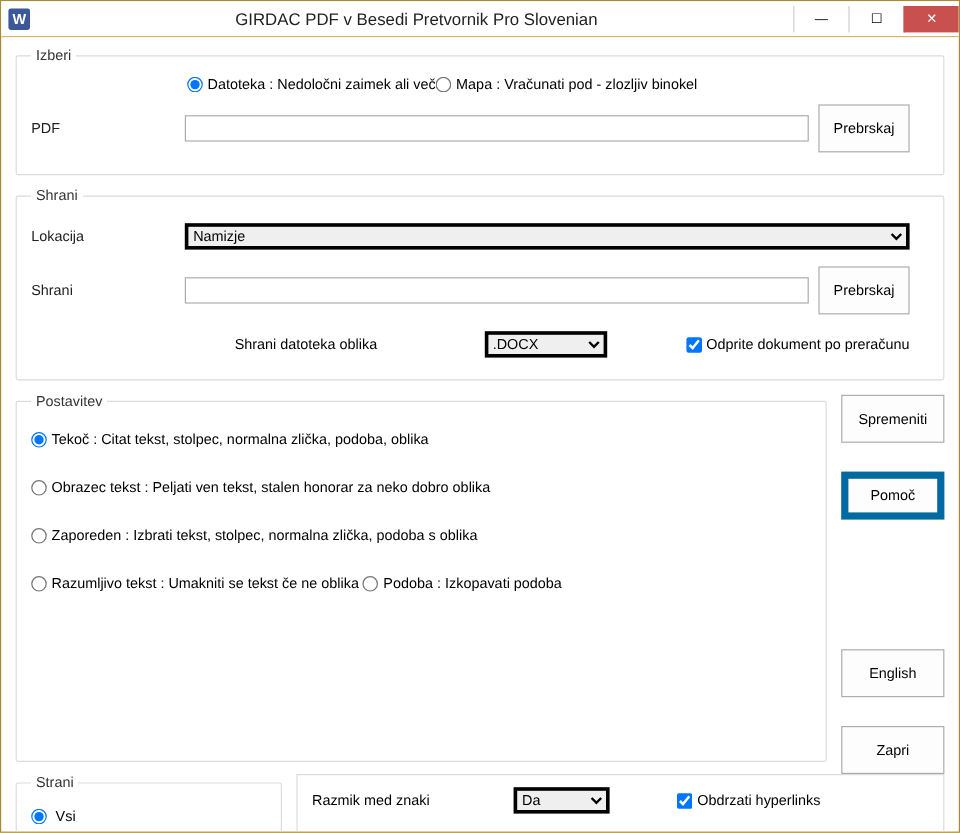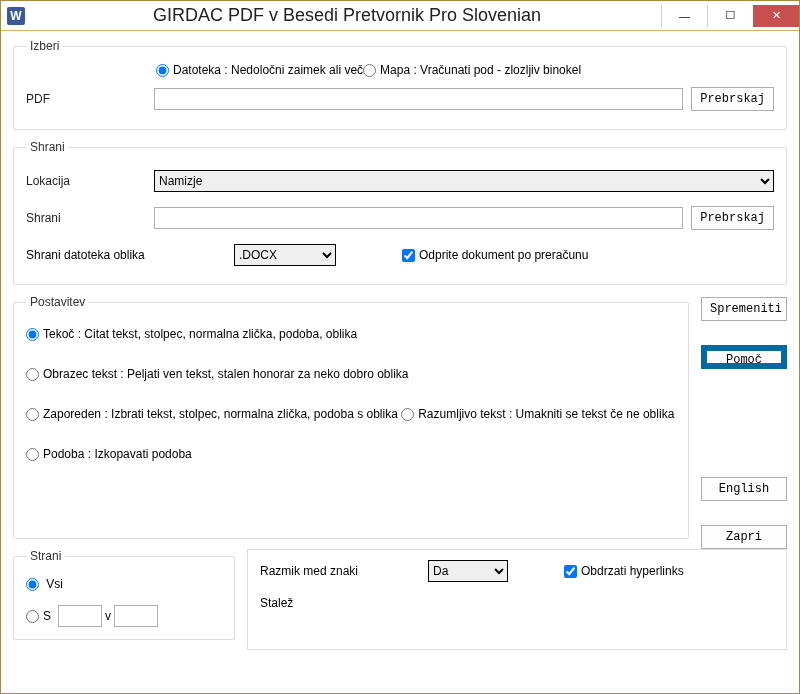--- a/index.html
+++ b/index.html
@@ -29,21 +29,21 @@
     border-radius: 2px;
     color: #fff;
     font-weight: bold;
     font-size: 12px;
     display: flex; align-items: center; justify-content: center;
     margin-right: 8px;
   }
   .titlebar .title {
     flex: 1;
     text-align: center;
-    font-size: 18px;
+    font-size: 14px;
     color: #222;
   }
   .winbtns { display: flex; }
   .winbtn {
     width: 46px; height: 22px;
     display: flex; align-items: center; justify-content: center;
     font-family: "Segoe UI Symbol", sans-serif;
     font-size: 11px;
     background: #fff;
     border-left: 1px solid #d0d0d0;
@@ -52,59 +52,60 @@
   .winbtn.close { background: #c8504f; color: #fff; border-left: 1px solid #c8504f; height:22px;}
   .client {
     padding: 8px 12px 12px 12px;
     position: relative;
     height: calc(100% - 30px);
   }
   fieldset {
     border: 1px solid #dcdcdc;
     border-radius: 2px;
     margin: 0 0 10px 0;
-    padding: 10px 12px 12px 12px;
+    padding: 10px 28px 12px 12px;
     position: relative;
   }
   legend {
     padding: 0 4px;
     font-size: 12px;
     color: #333;
   }
   .row {
     display: flex;
     align-items: center;
     margin: 6px 0;
     gap: 8px;
+    justify-content: flex-end;
   }
   .lbl {
     width: 120px;
     color: #222;
   }
   input[type=text] {
     height: 22px;
     border: 1px solid #abadb3;
     padding: 2px 4px;
     font-family: inherit;
     font-size: 12px;
     background: #fff;
   }
   select {
     height: 22px;
-    border: 1px solid #000000;
+    border: 3px solid #000000;
     font-family: inherit;
     font-size: 12px;
     background: #efefef;
   }
   .btn {
-    height: 24px;
+    height: 40px;
     min-width: 76px;
     border: 1px solid #adadad;
     background: #fdfdfd;
-    font-family: Liberation Mono, monospace;
+    font-family: Liberation Sans, sans-serif;
     font-size: 12px;
     cursor: pointer;
     padding: 2px 8px;
   }
   .btn.focus { border: 6px solid #0369a1; }
   input[type=radio], input[type=checkbox] {
     margin: 0 4px 0 0;
     vertical-align: middle;
   }
   label.radio { display: inline-flex; align-items: center; cursor: pointer; }

